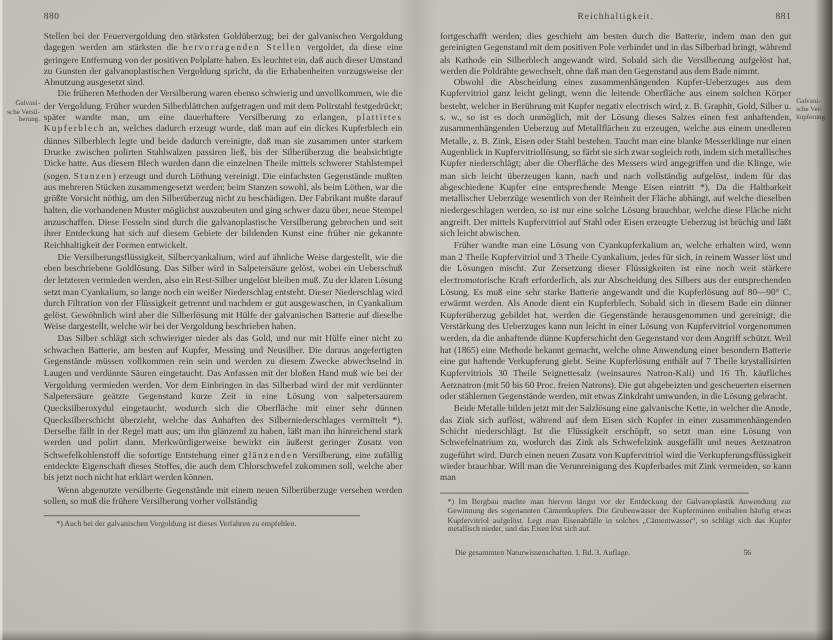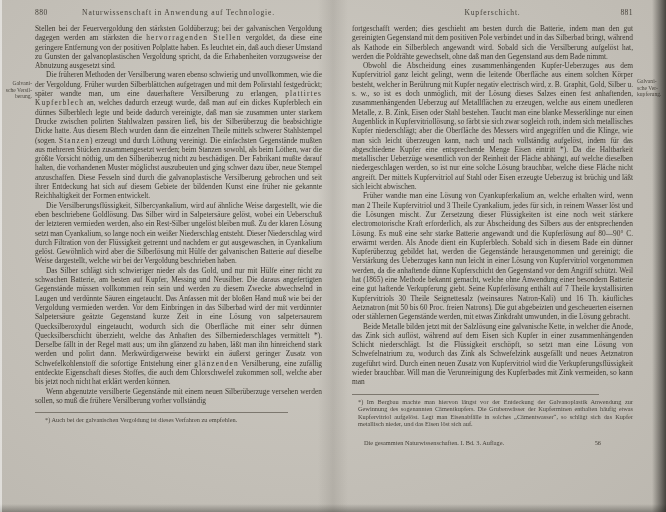--- a/index.html
+++ b/index.html
@@ -50,38 +50,37 @@
 </style>
 </head>
 <body>
 
 <div class="spread">
   <div class="paper-tint"></div>
 
   <div class="page page-left">
     <div class="hdr">
       <span class="pgnum">880</span>
-      <span class="title">Naturwissenschaft in Anwendung auf Technologie.</span>
       <span class="pgnum"></span>
     </div>
     <p class="para"><span>Stellen bei der Feuervergoldung den stärksten Goldüberzug; bei der galvanischen Vergoldung dagegen werden am stärksten die </span><span class="spaced">hervorragenden Stellen</span><span> vergoldet, da diese eine geringere Entfernung von der positiven Polplatte haben. Es leuchtet ein, daß auch dieser Umstand zu Gunsten der galvanoplastischen Vergoldung spricht, da die Erhabenheiten vorzugsweise der Abnutzung ausgesetzt sind.</span></p>
     <p class="para ind"><span>Die früheren Methoden der </span><span class="bold">Versilberung</span><span> waren ebenso schwierig und unvollkommen, wie die der Vergoldung. Früher wurden Silberblättchen aufgetragen und mit dem Polirstahl festgedrückt; später wandte man, um eine dauerhaftere Versilberung zu erlangen, </span><span class="spaced">plattirtes Kupferblech</span><span> an, welches dadurch erzeugt wurde, daß man auf ein dickes Kupferblech ein dünnes Silberblech legte und beide dadurch vereinigte, daß man sie zusammen unter starkem Drucke zwischen polirten Stahlwalzen passiren ließ, bis der Silberüberzug die beabsichtigte Dicke hatte. Aus diesem Blech wurden dann die einzelnen Theile mittels schwerer Stahlstempel (sogen. </span><span class="spaced">Stanzen</span><span>) erzeugt und durch Löthung vereinigt. Die einfachsten Gegenstände mußten aus mehreren Stücken zusammengesetzt werden; beim Stanzen sowohl, als beim Löthen, war die größte Vorsicht nöthig, um den Silberüberzug nicht zu beschädigen. Der Fabrikant mußte darauf halten, die vorhandenen Muster möglichst auszubeuten und ging schwer dazu über, neue Stempel anzuschaffen. Diese Fesseln sind durch die galvanoplastische Versilberung gebrochen und seit ihrer Entdeckung hat sich auf diesem Gebiete der bildenden Kunst eine früher nie gekannte Reichhaltigkeit der Formen entwickelt.</span></p>
     <p class="para ind"><span>Die Versilberungsflüssigkeit, Silbercyankalium, wird auf ähnliche Weise dargestellt, wie die eben beschriebene Goldlösung. Das Silber wird in Salpetersäure gelöst, wobei ein Ueberschuß der letzteren vermieden werden, also ein Rest-Silber ungelöst bleiben muß. Zu der klaren Lösung setzt man Cyankalium, so lange noch ein weißer Niederschlag entsteht. Dieser Niederschlag wird durch Filtration von der Flüssigkeit getrennt und nachdem er gut ausgewaschen, in Cyankalium gelöst. Gewöhnlich wird aber die Silberlösung mit Hülfe der galvanischen Batterie auf dieselbe Weise dargestellt, welche wir bei der Vergoldung beschrieben haben.</span></p>
     <p class="para ind"><span>Das Silber schlägt sich schwieriger nieder als das Gold, und nur mit Hülfe einer nicht zu schwachen Batterie, am besten auf Kupfer, Messing und Neusilber. Die daraus angefertigten Gegenstände müssen vollkommen rein sein und werden zu diesem Zwecke abwechselnd in Laugen und verdünnte Säuren eingetaucht. Das Anfassen mit der bloßen Hand muß wie bei der Vergoldung vermieden werden. Vor dem Einbringen in das Silberbad wird der mit verdünnter Salpetersäure geätzte Gegenstand kurze Zeit in eine Lösung von salpetersaurem Quecksilberoxydul eingetaucht, wodurch sich die Oberfläche mit einer sehr dünnen Quecksilberschicht überzieht, welche das Anhaften des Silberniederschlages vermittelt *). Derselbe fällt in der Regel matt aus; um ihn glänzend zu haben, läßt man ihn hinreichend stark werden und polirt dann. Merkwürdigerweise bewirkt ein äußerst geringer Zusatz von Schwefelkohlenstoff die sofortige Entstehung einer </span><span class="spaced">glänzenden</span><span> Versilberung, eine zufällig entdeckte Eigenschaft dieses Stoffes, die auch dem Chlorschwefel zukommen soll, welche aber bis jetzt noch nicht hat erklärt werden können.</span></p>
     <p class="para ind"><span>Wenn abgenutzte versilberte Gegenstände mit einem neuen Silberüberzuge versehen werden sollen, so muß die frühere Versilberung vorher vollständig</span></p>
     <hr class="fn-rule">
     <p class="footnote single">*) Auch bei der galvanischen Vergoldung ist dieses Verfahren zu empfehlen.</p>
   </div>
 
   <div class="margin-note left">Galvani-<br>sche Versil-<br>berung.</div>
 
   <div class="page page-right">
     <div class="hdr">
       <span class="pgnum"></span>
-      <span class="title">Kupferschicht.</span>
+      <span class="title">Reichhaltigkeit.</span>
       <span class="pgnum right">881</span>
     </div>
     <p class="para"><span>fortgeschafft werden; dies geschieht am besten durch die Batterie, indem man den gut gereinigten Gegenstand mit dem positiven Pole verbindet und in das Silberbad bringt, während als Kathode ein Silberblech angewandt wird. Sobald sich die Versilberung aufgelöst hat, werden die Poldrähte gewechselt, ohne daß man den Gegenstand aus dem Bade nimmt.</span></p>
     <p class="para ind"><span>Obwohl die Abscheidung eines zusammenhängenden </span><span class="bold">Kupfer-Ueberzuges</span><span> aus dem Kupfervitriol ganz leicht gelingt, wenn die leitende Oberfläche aus einem solchen Körper besteht, welcher in Berührung mit Kupfer negativ electrisch wird, z. B. Graphit, Gold, Silber u. s. w., so ist es doch unmöglich, mit der Lösung dieses Salzes einen fest anhaftenden, zusammenhängenden Ueberzug auf Metallflächen zu erzeugen, welche aus einem unedleren Metalle, z. B. Zink, Eisen oder Stahl bestehen. Taucht man eine blanke Messerklinge nur einen Augenblick in Kupfervitriollösung, so färbt sie sich zwar sogleich roth, indem sich metallisches Kupfer niederschlägt; aber die Oberfläche des Messers wird angegriffen und die Klinge, wie man sich leicht überzeugen kann, nach und nach vollständig aufgelöst, indem für das abgeschiedene Kupfer eine entsprechende Menge Eisen eintritt *). Da die Haltbarkeit metallischer Ueberzüge wesentlich von der Reinheit der Fläche abhängt, auf welche dieselben niedergeschlagen werden, so ist nur eine solche Lösung brauchbar, welche diese Fläche nicht angreift. Der mittels Kupfervitriol auf Stahl oder Eisen erzeugte Ueberzug ist brüchig und läßt sich leicht abwischen.</span></p>
     <p class="para ind"><span>Früher wandte man eine Lösung von Cyankupferkalium an, welche erhalten wird, wenn man 2 Theile Kupfervitriol und 3 Theile Cyankalium, jedes für sich, in reinem Wasser löst und die Lösungen mischt. Zur Zersetzung dieser Flüssigkeiten ist eine noch weit stärkere electromotorische Kraft erforderlich, als zur Abscheidung des Silbers aus der entsprechenden Lösung. Es muß eine sehr starke Batterie angewandt und die Kupferlösung auf 80—90° C. erwärmt werden. Als Anode dient ein Kupferblech. Sobald sich in diesem Bade ein dünner Kupferüberzug gebildet hat, werden die Gegenstände herausgenommen und gereinigt; die Verstärkung des Ueberzuges kann nun leicht in einer Lösung von Kupfervitriol vorgenommen werden, da die anhaftende dünne Kupferschicht den Gegenstand vor dem Angriff schützt. Weil hat (1865) eine Methode bekannt gemacht, welche ohne Anwendung einer besondern Batterie eine gut haftende Verkupferung giebt. Seine Kupferlösung enthält auf 7 Theile krystallisirten Kupfervitriols 30 Theile Seignettesalz (weinsaures Natron-Kali) und 16 Th. käufliches Aetznatron (mit 50 bis 60 Proc. freien Natrons). Die gut abgebeizten und gescheuerten eisernen oder stählernen Gegenstände werden, mit etwas Zinkdraht umwunden, in die Lösung gebracht.</span></p>
     <p class="para ind"><span>Beide Metalle bilden jetzt mit der Salzlösung eine galvanische Kette, in welcher die Anode, das Zink sich auflöst, während auf dem Eisen sich Kupfer in einer zusammenhängenden Schicht niederschlägt. Ist die Flüssigkeit erschöpft, so setzt man eine Lösung von Schwefelnatrium zu, wodurch das Zink als Schwefelzink ausgefällt und neues Aetznatron zugeführt wird. Durch einen neuen Zusatz von Kupfervitriol wird die Verkupferungsflüssigkeit wieder brauchbar. Will man die Verunreinigung des Kupferbades mit Zink vermeiden, so kann man</span></p>
     <hr class="fn-rule">
     <p class="footnote block">*) Im Bergbau machte man hiervon längst vor der Entdeckung der Galvanoplastik Anwendung zur Gewinnung des sogenannten Cämentkupfers. Die Grubenwässer der Kupferminen enthalten häufig etwas Kupfervitriol aufgelöst. Legt man Eisenabfälle in solches „Cämentwasser“, so schlägt sich das Kupfer metallisch nieder, und das Eisen löst sich auf.</p>
     <div class="sig">
       <span class="sig-text">Die gesammten Naturwissenschaften. I. Bd. 3. Auflage.</span>

